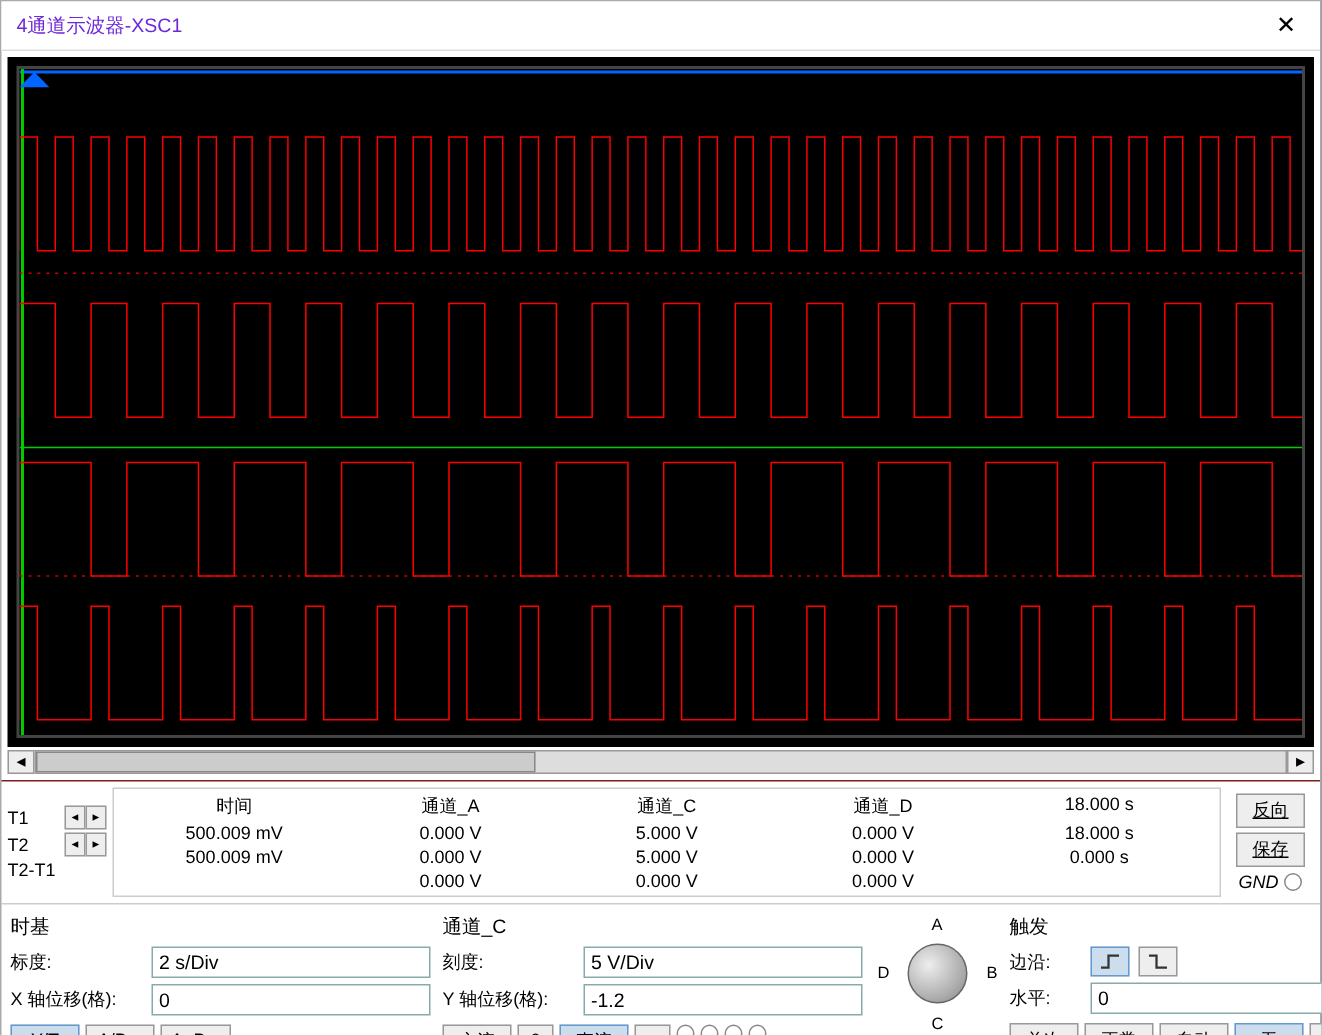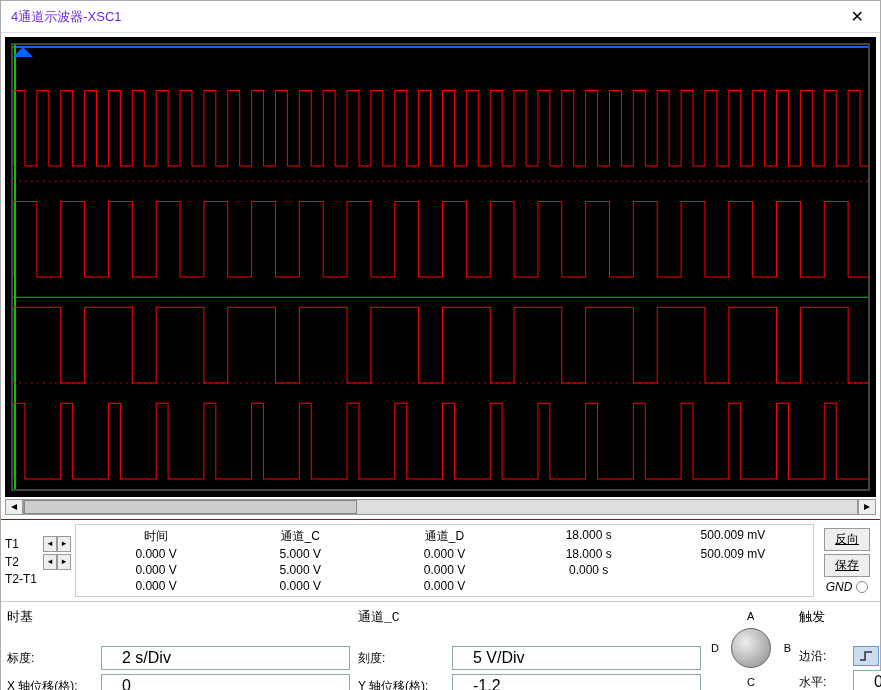--- a/index.html
+++ b/index.html
@@ -24,24 +24,24 @@
 .spin-btn { width: 14px; height: 16px; background: #eee; border: 1px solid #999; font-size: 9px; text-align: center; line-height: 12px; cursor: pointer; }
 .readout-table { flex: 1; border: 1px solid #ccc; display: grid; grid-template-columns: repeat(5,1fr); padding: 2px 8px; background: #fff; }
 .readout-table div { padding: 1px 4px; white-space: nowrap; font-size: 12px; text-align: center; }
 .readout-table .hdr { font-weight: normal; }
 .side-col { display: flex; flex-direction: column; gap: 3px; width: 58px; align-items: center; }
 .btn { background: #eee; border: 1px solid #999; padding: 2px 6px; cursor: pointer; font-size: 12px; min-width: 46px; text-align: center; text-decoration: underline; }
 .btn.active { background: #cde; border-color: #69c; }
 .radio { width: 12px; height: 12px; border: 1px solid #888; border-radius: 50%; display: inline-block; background: #fff; vertical-align: middle; }
 .controls { display: flex; padding: 6px; gap: 8px; border-top: 1px solid #ccc; }
 .group { flex: 1; }
-.group-title { font-size: 13px; margin-bottom: 20px; font-family: Liberation Mono, monospace; }
+.group-title { font-size: 13px; margin-bottom: 4px; }
 .form-row { display: flex; align-items: center; gap: 6px; margin-bottom: 4px; }
 .form-lbl { width: 88px; font-size: 12px; }
-.inp { border: 1px solid #8aa; padding: 2px 20px; font-size: 16px; background: #fff; }
+.inp { border: 1px solid #8aa; padding: 2px 4px; font-size: 13px; background: #fff; }
 .inp-unit { flex:1; }
 .btn-row { display: flex; gap: 4px; margin-top: 6px; flex-wrap: wrap; }
 .dial-wrap { position: relative; width: 80px; height: 80px; }
 .dial { width: 40px; height: 40px; border-radius: 50%; background: radial-gradient(circle at 35% 35%, #eee, #888); border: 1px solid #666; position: absolute; left: 20px; top: 20px; cursor: pointer; }
 .dial-lbl { position: absolute; font-size: 11px; }
 .dial-a { top: 2px; left: 36px; }
 .dial-b { top: 34px; right: 0; }
 .dial-c { bottom: 0; left: 36px; }
 .dial-d { top: 34px; left: 0; }
 .edge-btn { width: 26px; height: 20px; background: #eee; border: 1px solid #999; display: inline-flex; align-items: center; justify-content: center; }
@@ -102,20 +102,21 @@
             <div class="spin-btn">◂</div>
             <div class="spin-btn">▸</div>
           </div>
       </div>
       <div class="cursor-row">
         <span class="cursor-lbl">T2-T1</span>
       </div>
     </div>
     <div class="readout-table">
       <div class="hdr">时间</div>
+      <div class="hdr">通道_A</div>
       <div class="hdr">通道_C</div>
       <div class="hdr">通道_D</div>
       <div>18.000 s</div>
       <div>500.009 mV</div>
       <div>0.000 V</div>
       <div>5.000 V</div>
       <div>0.000 V</div>
       <div>18.000 s</div>
       <div>500.009 mV</div>
       <div>0.000 V</div>

